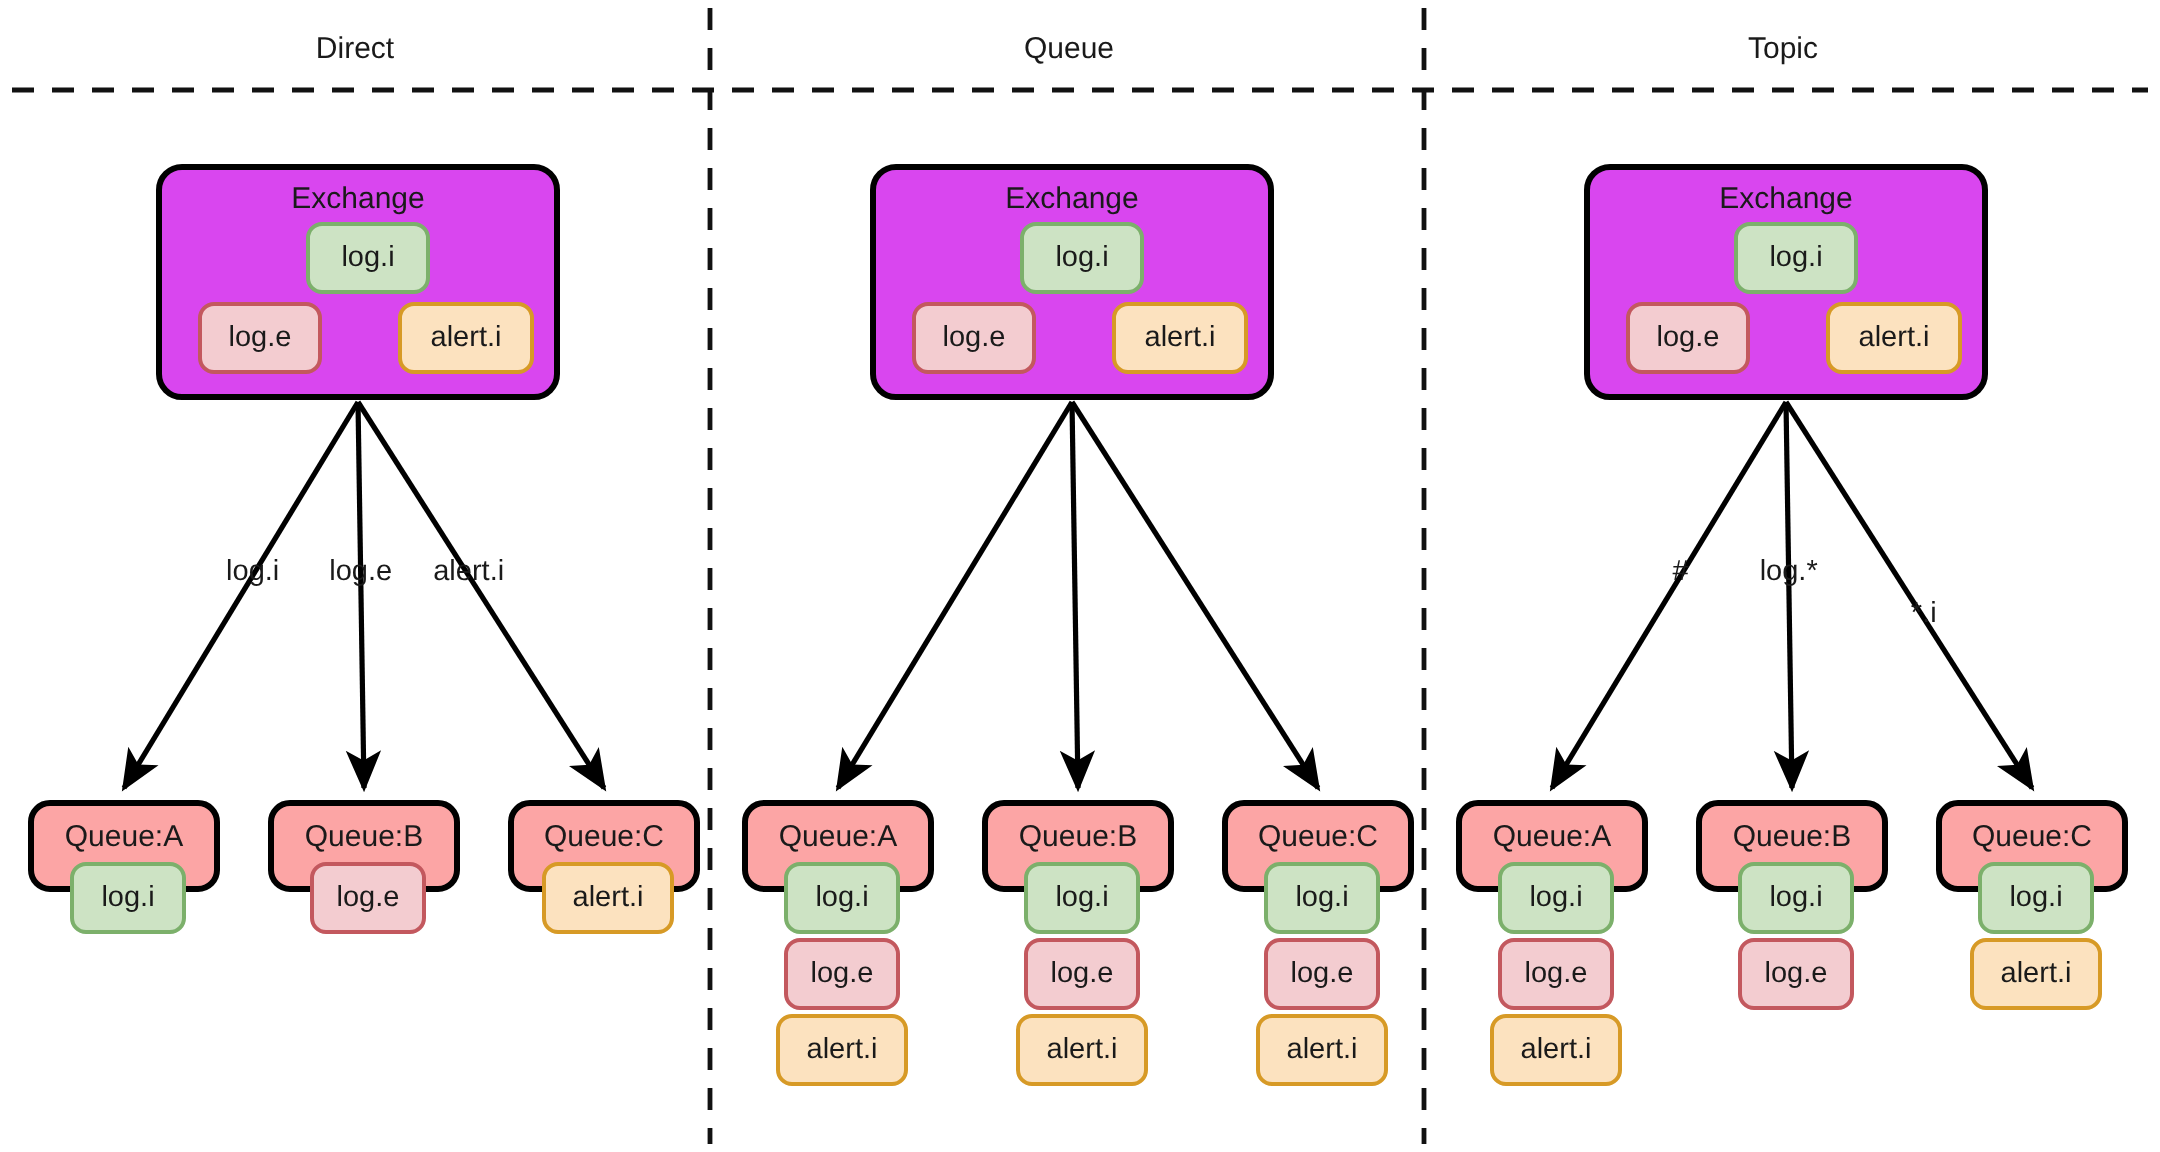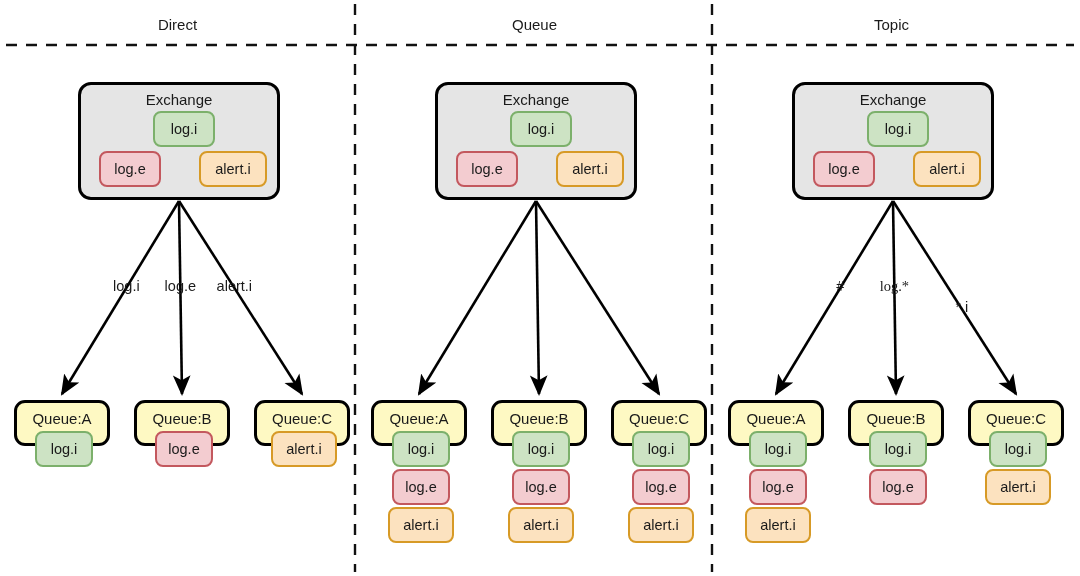--- a/index.html
+++ b/index.html
@@ -2,30 +2,30 @@
 <html><head>
 <meta charset="utf-8">
 <style>
   html,body{margin:0;padding:0;background:#ffffff;}
   body{width:1080px;height:576px;font-family:"Liberation Sans",sans-serif;color:#1a1a1a;overflow:hidden;}
   #stage{position:relative;width:964px;height:576px;}
   svg.layer{position:absolute;left:0;top:0;width:1080px;height:576px;}
 
   .col-title{position:absolute;font-size:15px;color:#1a1a1a;text-align:center;white-space:nowrap;}
 
-  .exchange-box{position:absolute;border:3.2px solid #000;border-radius:13px;background:#e5e5e5;box-sizing:border-box;}
+  .exchange-box{position:absolute;border:3.2px solid #000;border-radius:13px;background:#d946ef;box-sizing:border-box;}
   .exchange-label{position:absolute;left:0;right:0;top:6px;text-align:center;font-size:15px;color:#1a1a1a;}
 
   .chip{position:absolute;box-sizing:border-box;border-radius:8px;border-width:2.6px;border-style:solid;
         display:flex;align-items:center;justify-content:center;font-size:14.5px;color:#1a1a1a;white-space:nowrap;}
   .chip.green{background:#cde3c4;border-color:#7cb06b;}
   .chip.red{background:#f3ccd0;border-color:#c3585e;}
   .chip.orange{background:#fce2bf;border-color:#d79a26;}
 
-  .queue-box{position:absolute;border:3.2px solid #000;border-radius:11px;background:#fef9c3;box-sizing:border-box;}
+  .queue-box{position:absolute;border:3.2px solid #000;border-radius:11px;background:#fca5a5;box-sizing:border-box;}
   .queue-label{position:absolute;left:0;right:0;top:7px;text-align:center;font-size:15px;color:#1a1a1a;white-space:nowrap;}
 
   .edge-label{position:absolute;font-size:14.5px;color:#1a1a1a;white-space:nowrap;text-align:center;}
 </style>
 </head>
 <body>
 
 <div id="stage">
 
   <svg class="layer" viewBox="0 0 1080 576">
@@ -112,21 +112,21 @@
       </div>
       <div class="chip green" style="left: 749px; top: 431px; width: 58px; height: 36px;">log.i</div>
       <div class="chip red" style="left: 749px; top: 469px; width: 58px; height: 36px;">log.e</div>
       <div class="chip orange" style="left: 745px; top: 507px; width: 66px; height: 36px;">alert.i</div>
       <div class="edge-label" style="left: 806.35px; top: 277.85px; width: 68px;">#</div>
       <div class="queue-box" style="left: 848px; top: 400px; width: 96px; height: 46px;">
         <div class="queue-label">Queue:B</div>
       </div>
       <div class="chip green" style="left: 869px; top: 431px; width: 58px; height: 36px;">log.i</div>
       <div class="chip red" style="left: 869px; top: 469px; width: 58px; height: 36px;">log.e</div>
-      <div class="edge-label" style="left: 860.35px; top: 277.85px; width: 68px; font-family: Liberation Serif, serif;">log.*</div>
+      <div class="edge-label" style="left: 860.35px; top: 277.85px; width: 68px;">log.*</div>
       <div class="queue-box" style="left: 968px; top: 400px; width: 96px; height: 46px;">
         <div class="queue-label">Queue:C</div>
       </div>
       <div class="chip green" style="left: 989px; top: 431px; width: 58px; height: 36px;">log.i</div>
       <div class="chip orange" style="left: 985px; top: 469px; width: 66px; height: 36px;">alert.i</div>
       <div class="edge-label" style="left: 927.88px; top: 299.08px; width: 68px;">*.i</div>
     </div>
 </div>
 
 </body></html>

